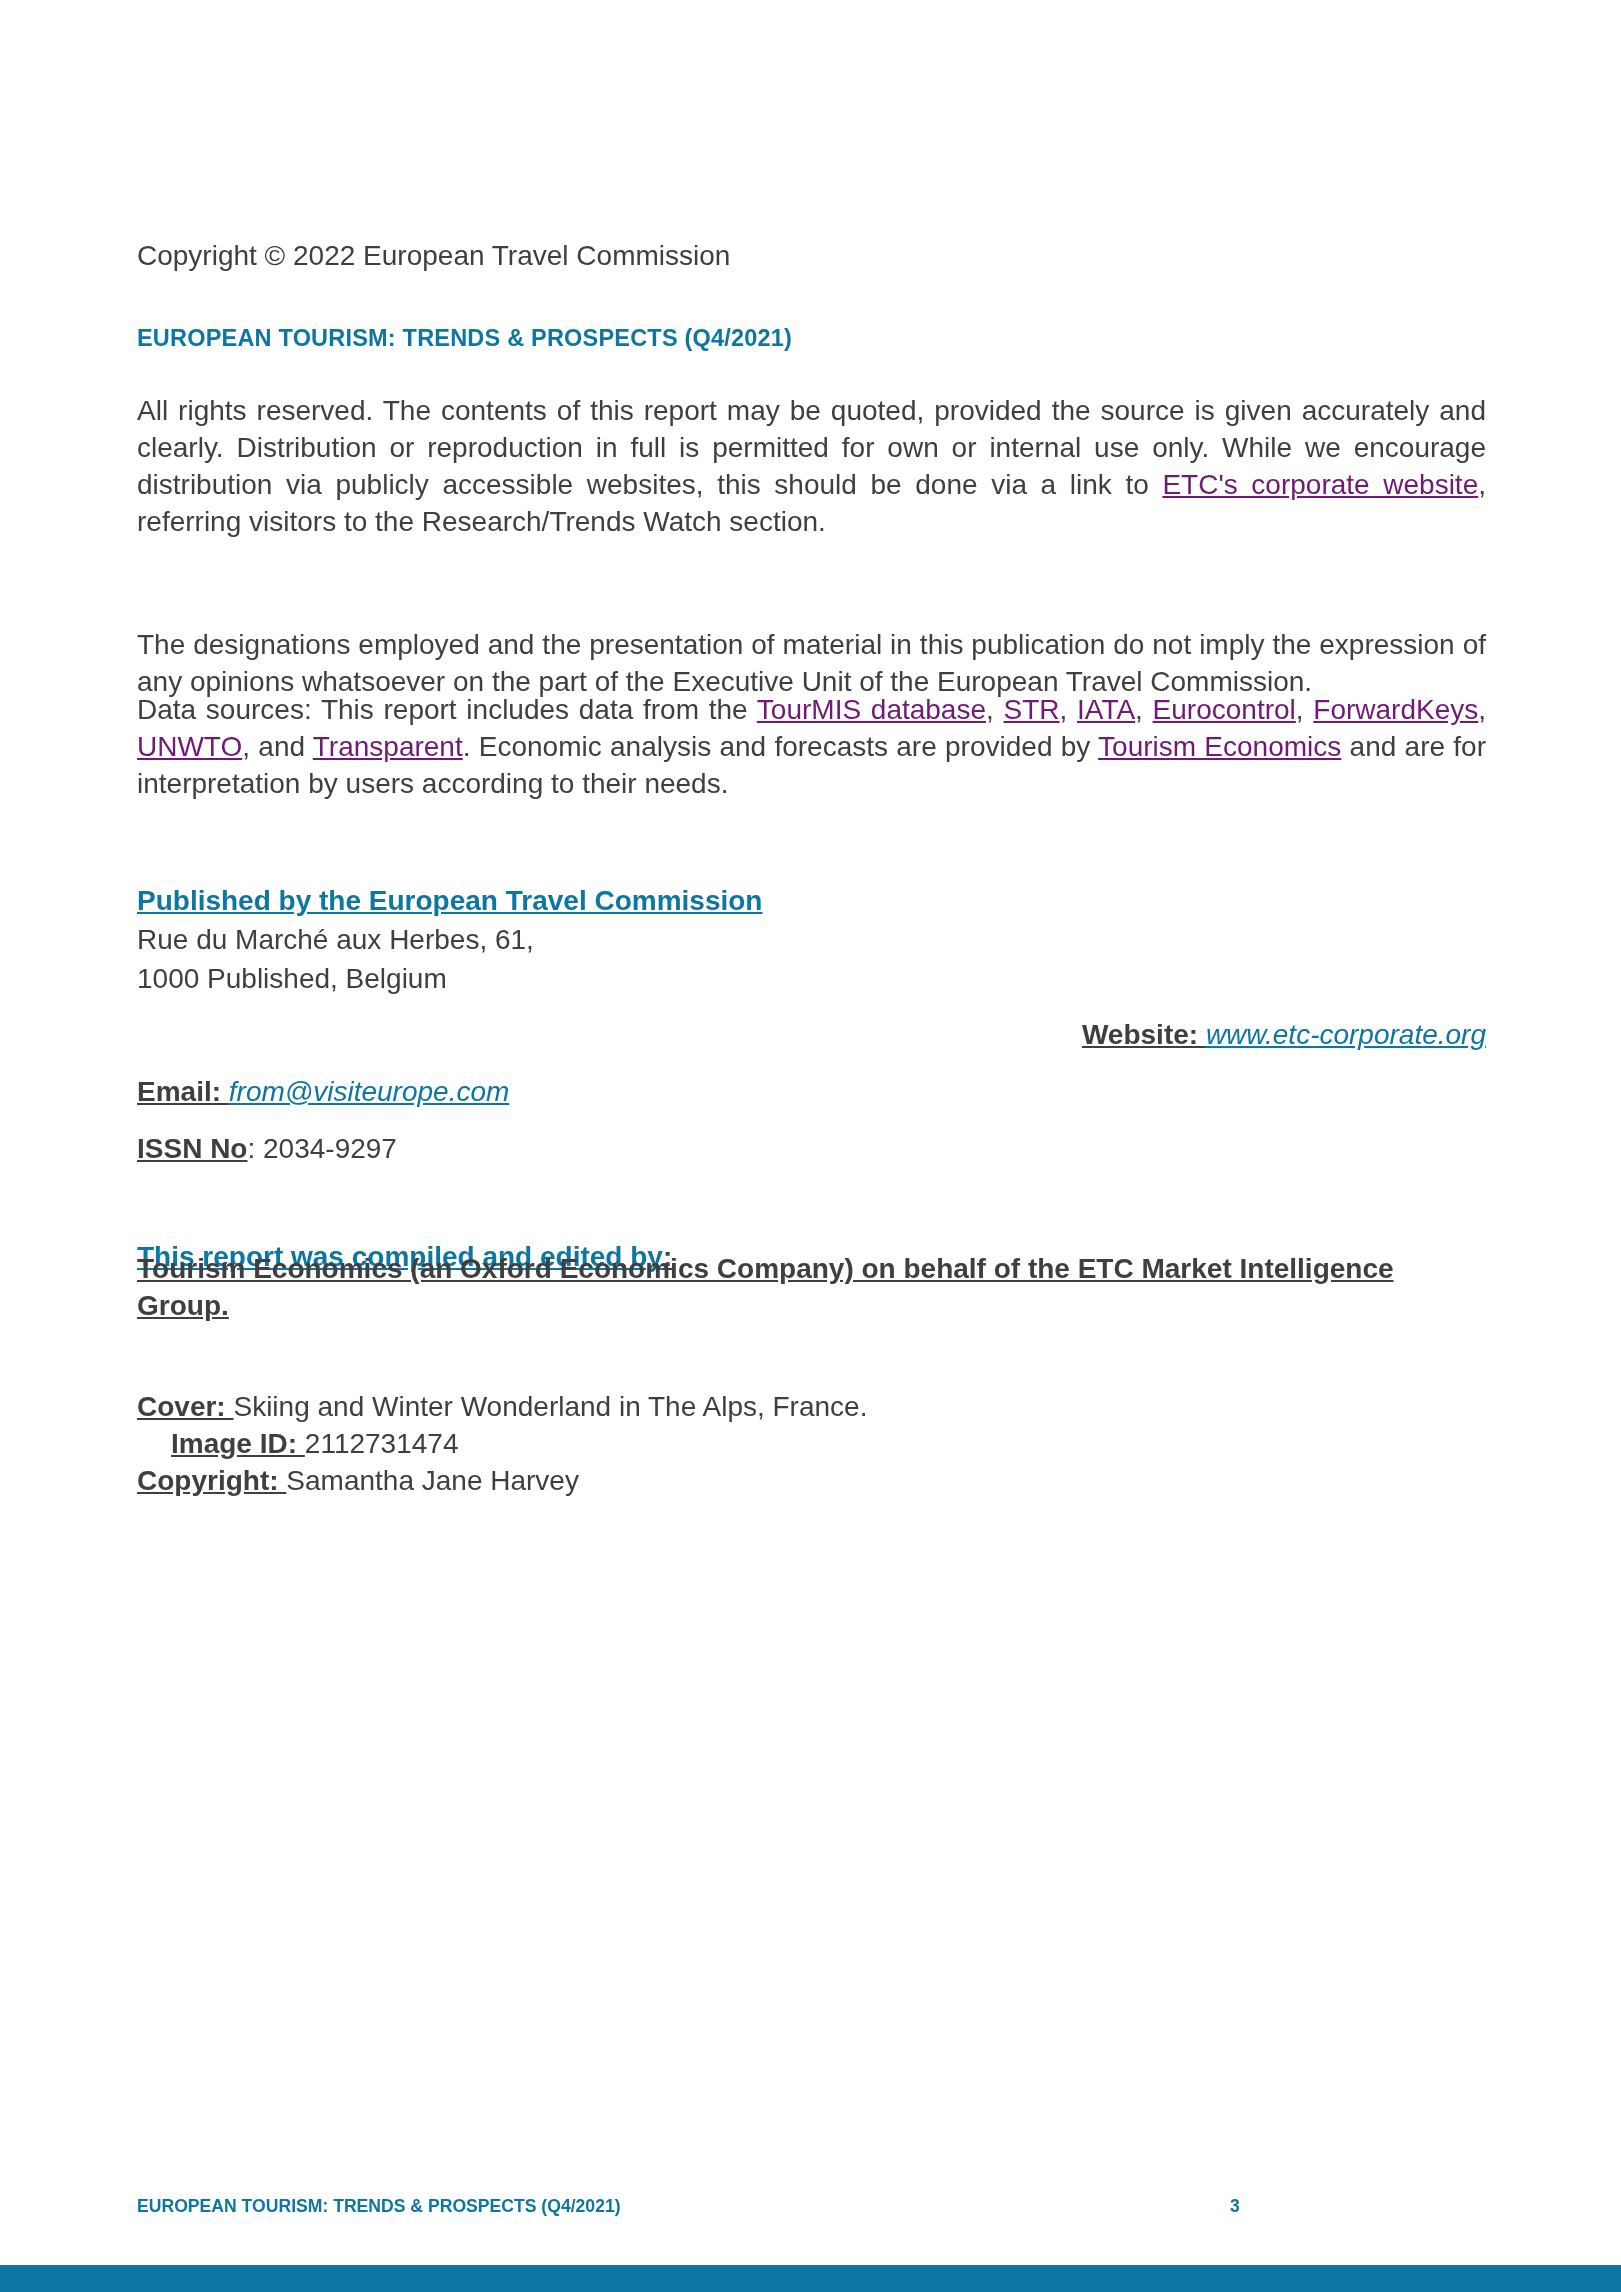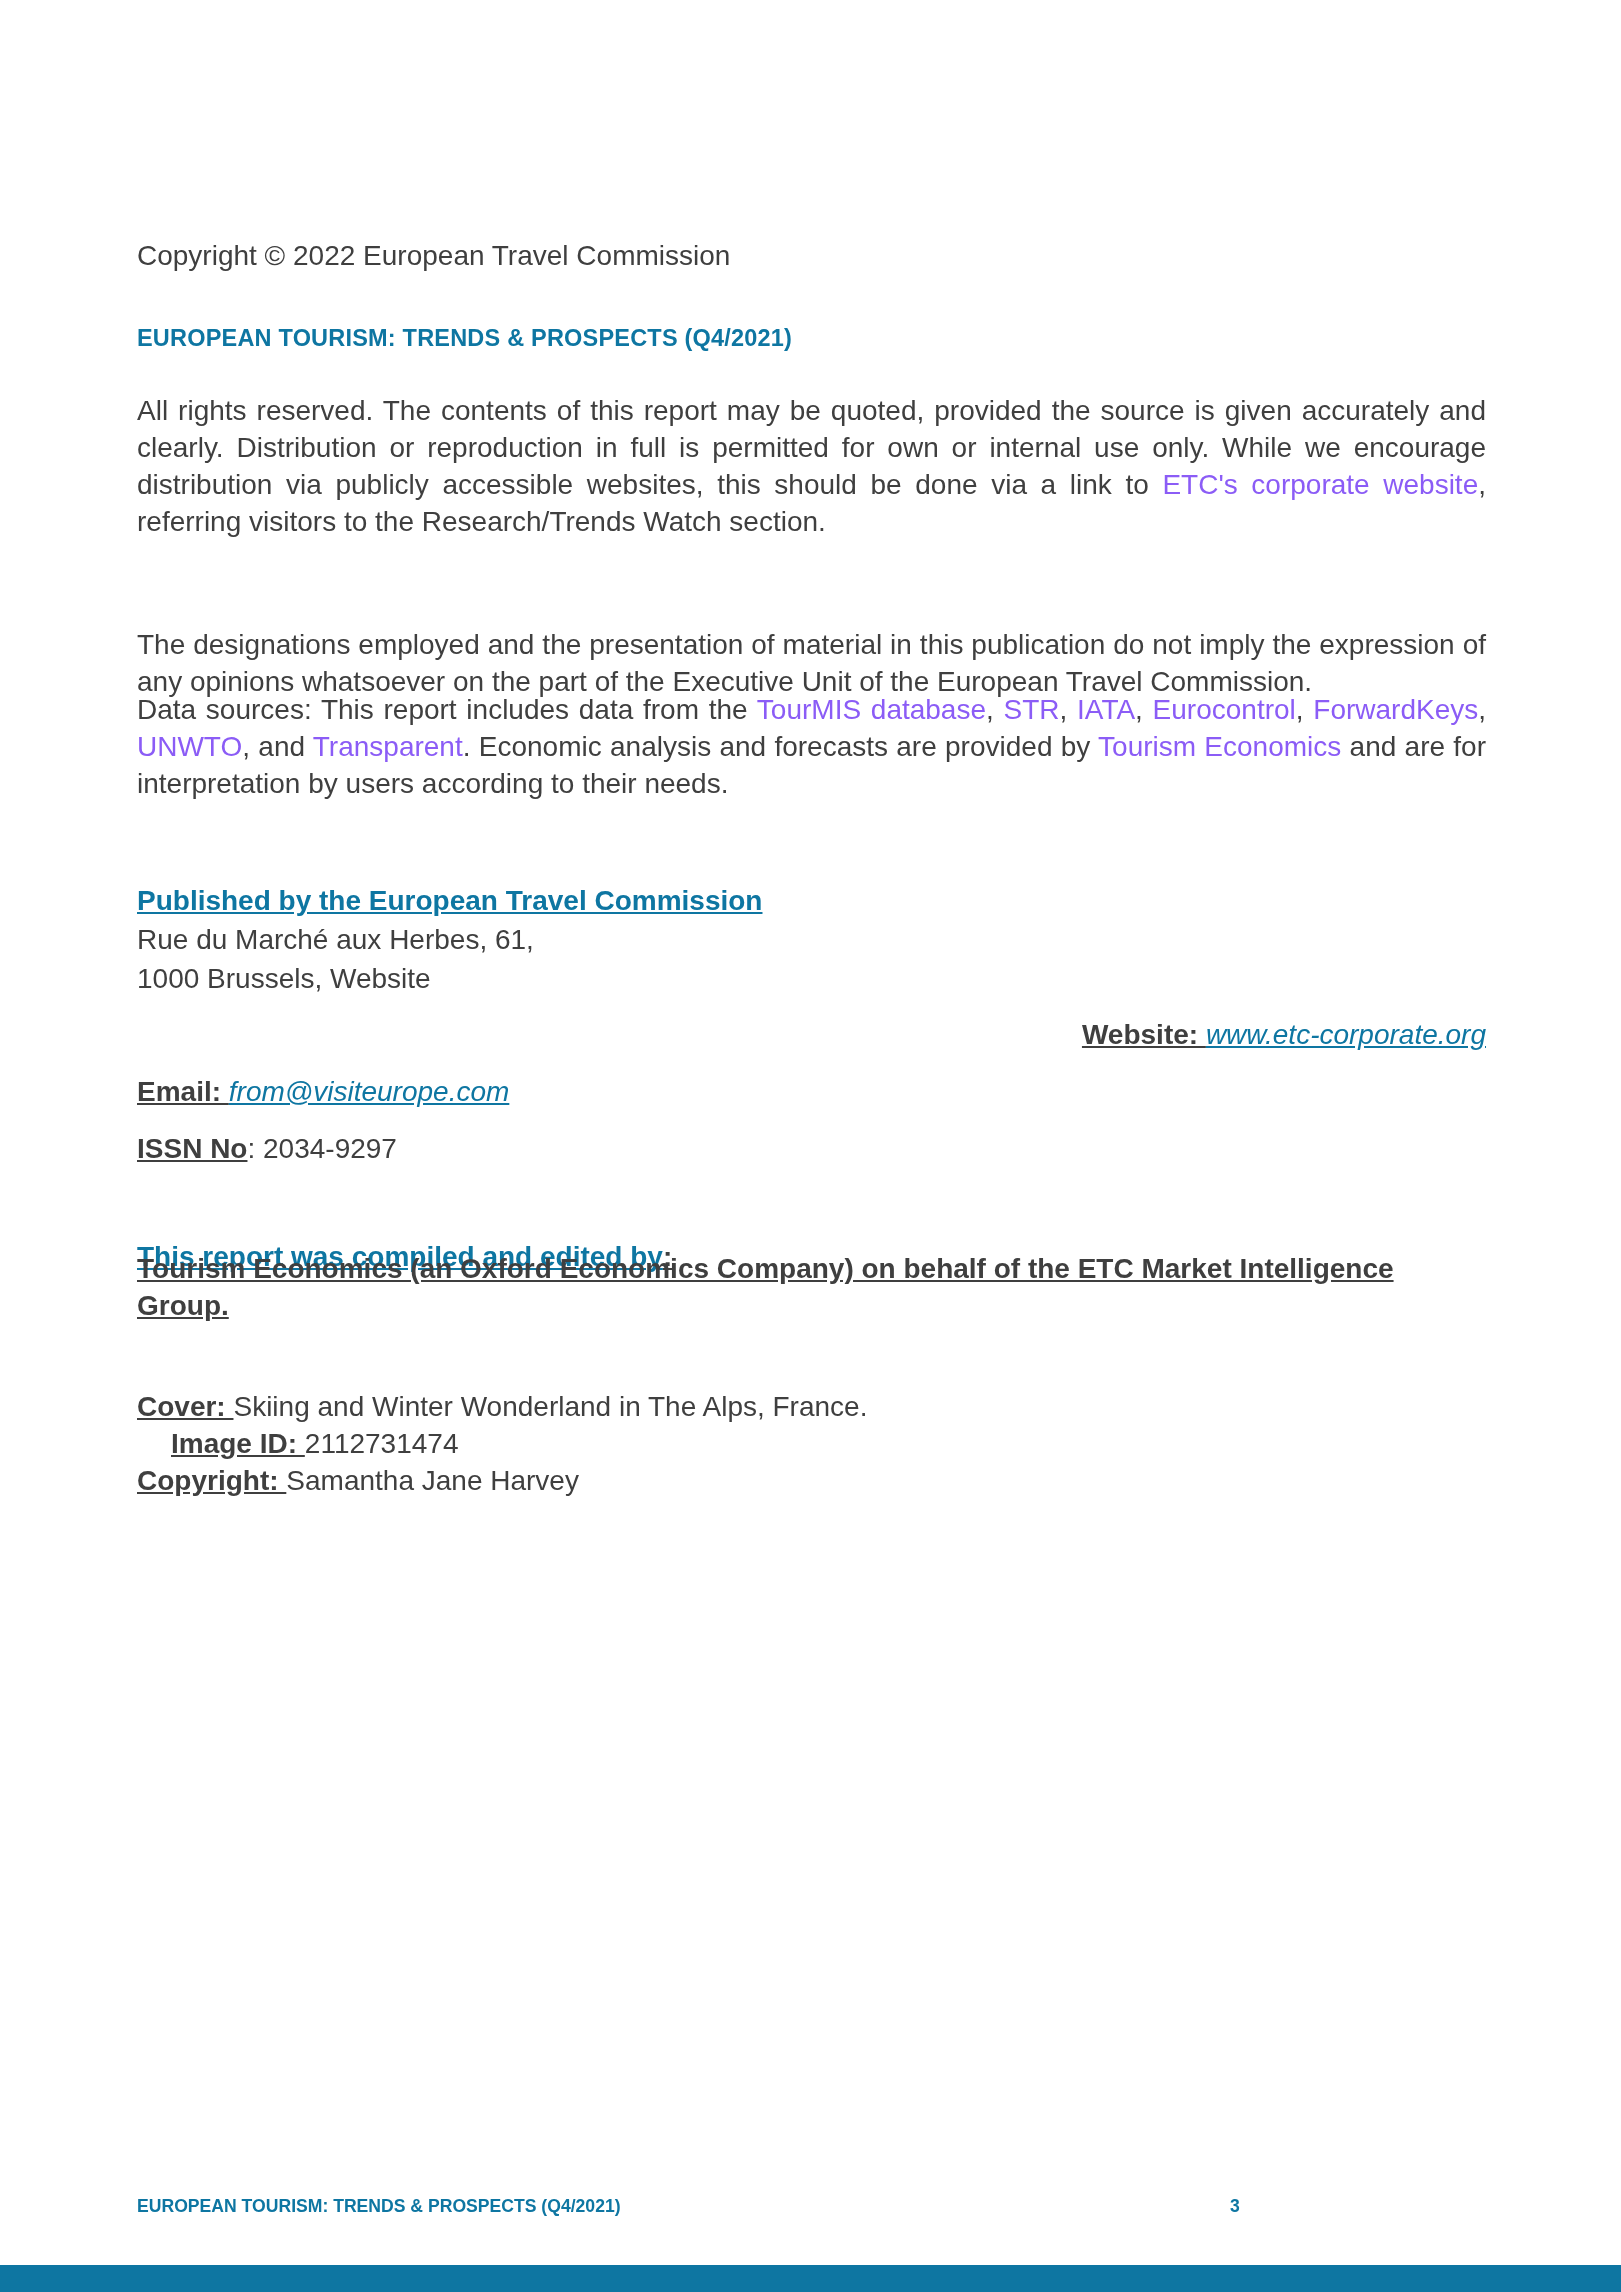--- a/index.html
+++ b/index.html
@@ -26,21 +26,22 @@
   .justify { text-align: justify; }
   .teal { color: #0e76a2; }
   .bold { font-weight: bold; text-decoration: underline; }
   .doc-title {
     font-size: 23.5px;
     font-weight: bold;
     color: #0e76a2;
     letter-spacing: 0.2px;
   }
   .body-link {
-    color: #8b5cf6;
+    color: #701a75;
+    text-decoration: underline;
     cursor: pointer;
   }
   .teal-link {
     color: #0e76a2;
     font-style: italic;
     text-decoration: underline;
     cursor: pointer;
   }
   .footer-title {
     position: absolute;
@@ -81,21 +82,21 @@
   </div>
 
   <div class="block justify" style="top:592px;margin-top:34px;">The designations employed and the presentation of material in this publication do not imply the expression of any opinions whatsoever on the part of the Executive Unit of the European Travel Commission.</div>
 
   <div class="block justify" style="top:691px;">
     <span>Data sources: This report includes data from the </span><span class="body-link">TourMIS database</span><span>, </span><span class="body-link">STR</span><span>, </span><span class="body-link">IATA</span><span>, </span><span class="body-link">Eurocontrol</span><span>, </span><span class="body-link">ForwardKeys</span><span>, </span><span class="body-link">UNWTO</span><span>, and </span><span class="body-link">Transparent</span><span>. Economic analysis and forecasts are provided by </span><span class="body-link">Tourism Economics</span><span> and are for interpretation by users according to their needs.</span>
   </div>
 
   <div class="block teal bold" style="top:882px;">Published by the European Travel Commission</div>
   <div class="block" style="top:921px;">Rue du Marché aux Herbes, 61,</div>
-  <div class="block" style="top:960px;">1000 Brussels, Website</div>
+  <div class="block" style="top:960px;">1000 Published, Belgium</div>
 
   <div class="block" style="top:1016px;text-align:right;">
     <span class="bold">Website: </span><span class="teal-link">www.etc-corporate.org</span>
   </div>
 
   <div class="block" style="top:1073px;">
     <span class="bold">Email: </span><span class="teal-link">from@visiteurope.com</span>
   </div>
 
   <div class="block" style="top:1130px;">

